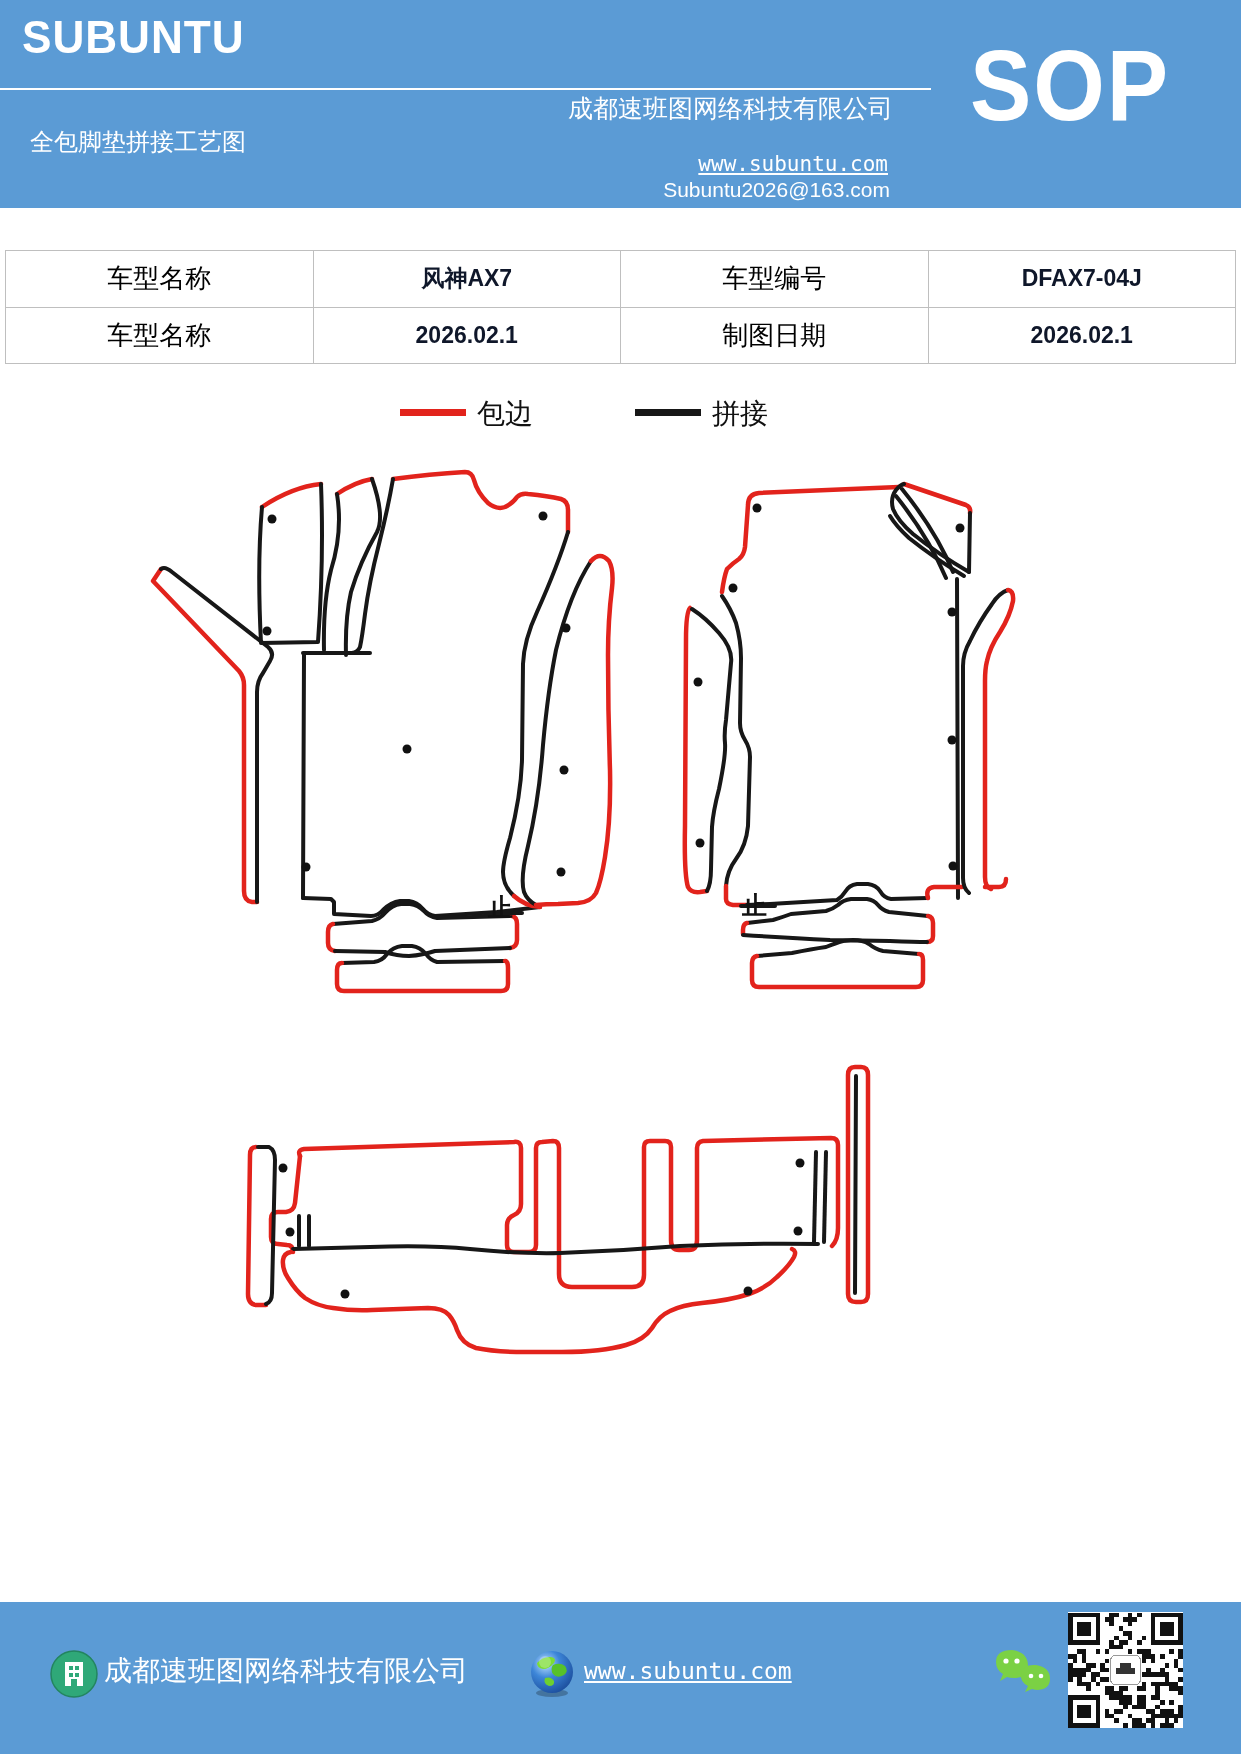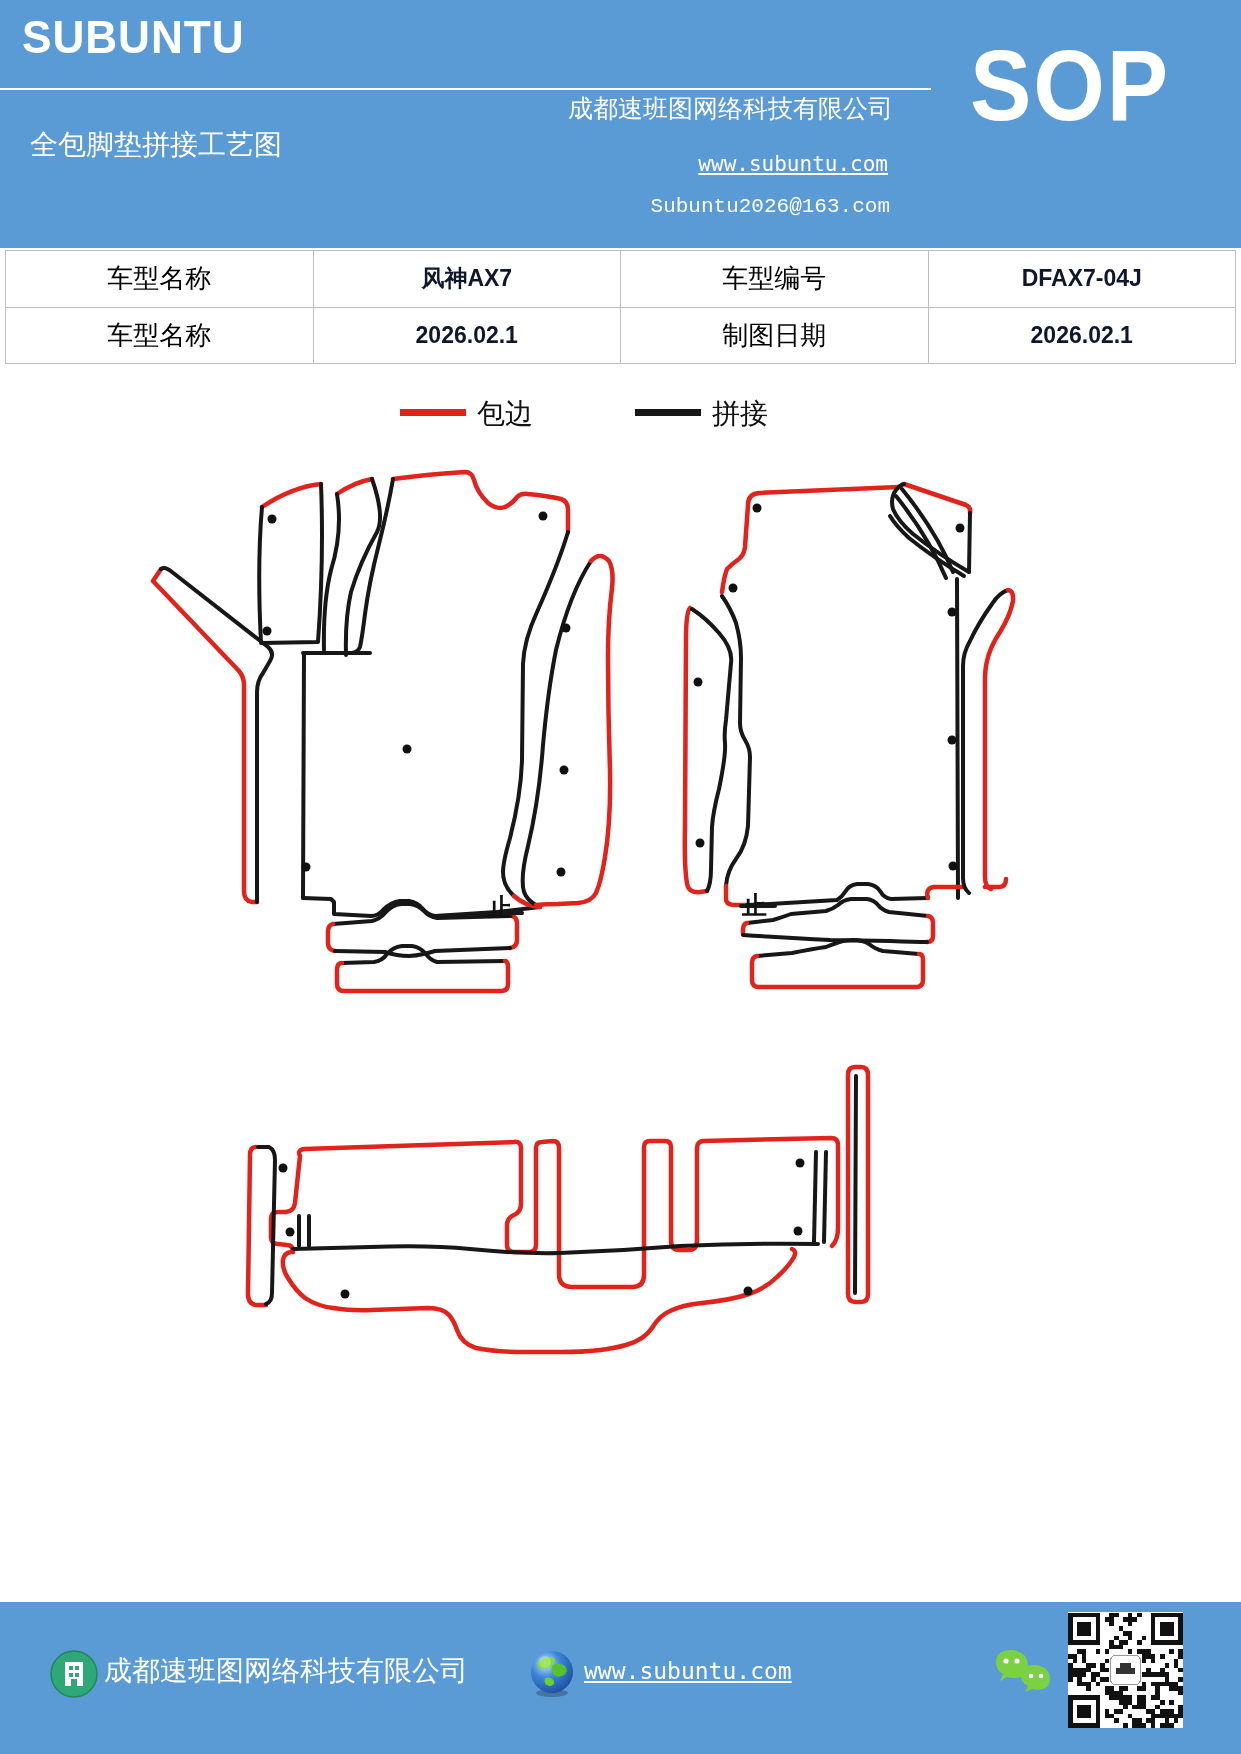--- a/index.html
+++ b/index.html
@@ -1,30 +1,30 @@
 <!DOCTYPE html>
 <html><head>
 <meta charset="utf-8">
 <style>
   html,body{margin:0;padding:0;background:#888;}
   #page{position:relative;width:1241px;height:1754px;background:#ffffff;overflow:hidden;
         font-family:"Liberation Sans","DejaVu Sans",sans-serif;}
   
-  .hdr{position:absolute;left:0;top:0;width:1241px;height:248px;background:#5B9BD5;}
+  .hdr{position:absolute;left:0;top:0;width:1241px;height:208px;background:#5B9BD5;}
   .brand{position:absolute;left:22px;top:10px;color:#fff;font-size:46px;font-weight:bold;
          letter-spacing:1px;transform:scaleX(.96);transform-origin:left;}
   .hdr-line{position:absolute;left:0;top:88px;width:931px;height:2px;background:#fff;}
-  .doc-title{position:absolute;left:30px;top:126px;color:#fff;font-size:28px;
+  .doc-title{position:absolute;left:30px;top:126px;color:#fff;font-size:24px;
              font-family:"Liberation Serif","DejaVu Serif",serif;}
   .company-top{position:absolute;right:348px;top:92px;color:#fff;font-size:25px;
                font-family:"Liberation Serif","DejaVu Serif",serif;}
   .site-top{position:absolute;right:353px;top:152px;color:#fff;font-size:21px;
             font-family:"DejaVu Sans Mono","Liberation Mono",monospace;text-decoration:underline;}
-  .mail-top{position:absolute;right:351px;top:195px;color:#fff;font-size:21px;
-            font-family:Liberation Mono, monospace;text-align:center;}
+  .mail-top{position:absolute;right:351px;top:178px;color:#fff;font-size:21px;
+            font-family:Liberation Sans, sans-serif;text-align:center;}
   .sop{position:absolute;left:935px;top:28px;width:270px;text-align:center;color:#fff;
        font-size:100px;font-weight:bold;letter-spacing:2px;transform:scaleX(.92);}
   
   .tblwrap{position:absolute;left:5px;top:250px;width:1231px;height:114px;}
   table.info{border-collapse:collapse;width:100%;height:100%;table-layout:fixed;background:#fff;}
   table.info td{border:1px solid #bfbfbf;text-align:center;vertical-align:middle;padding:0;}
   td.lab{font-family:"Liberation Serif","DejaVu Serif",serif;font-size:26px;color:#000000;}
   td.val{font-size:23px;font-weight:bold;color:#0f172a;}
   
   .legend{position:absolute;left:0px;top:395px;width:1019px;height:40px;padding-left:32px;}

